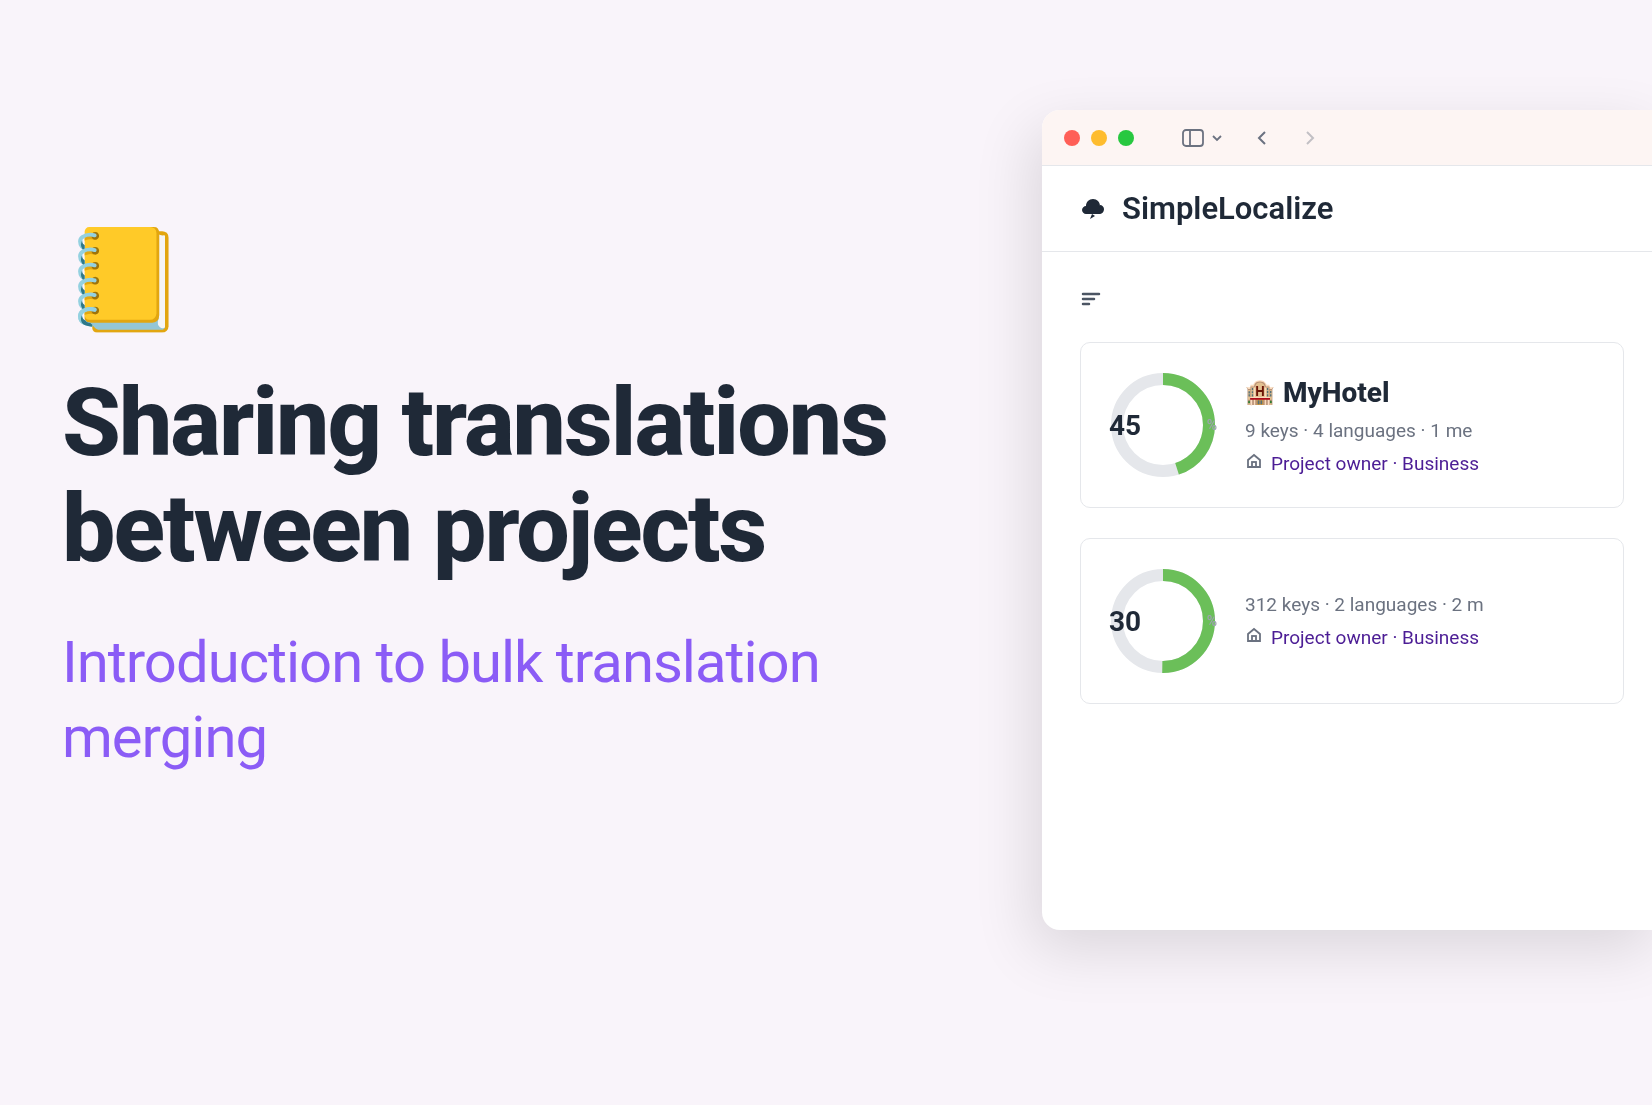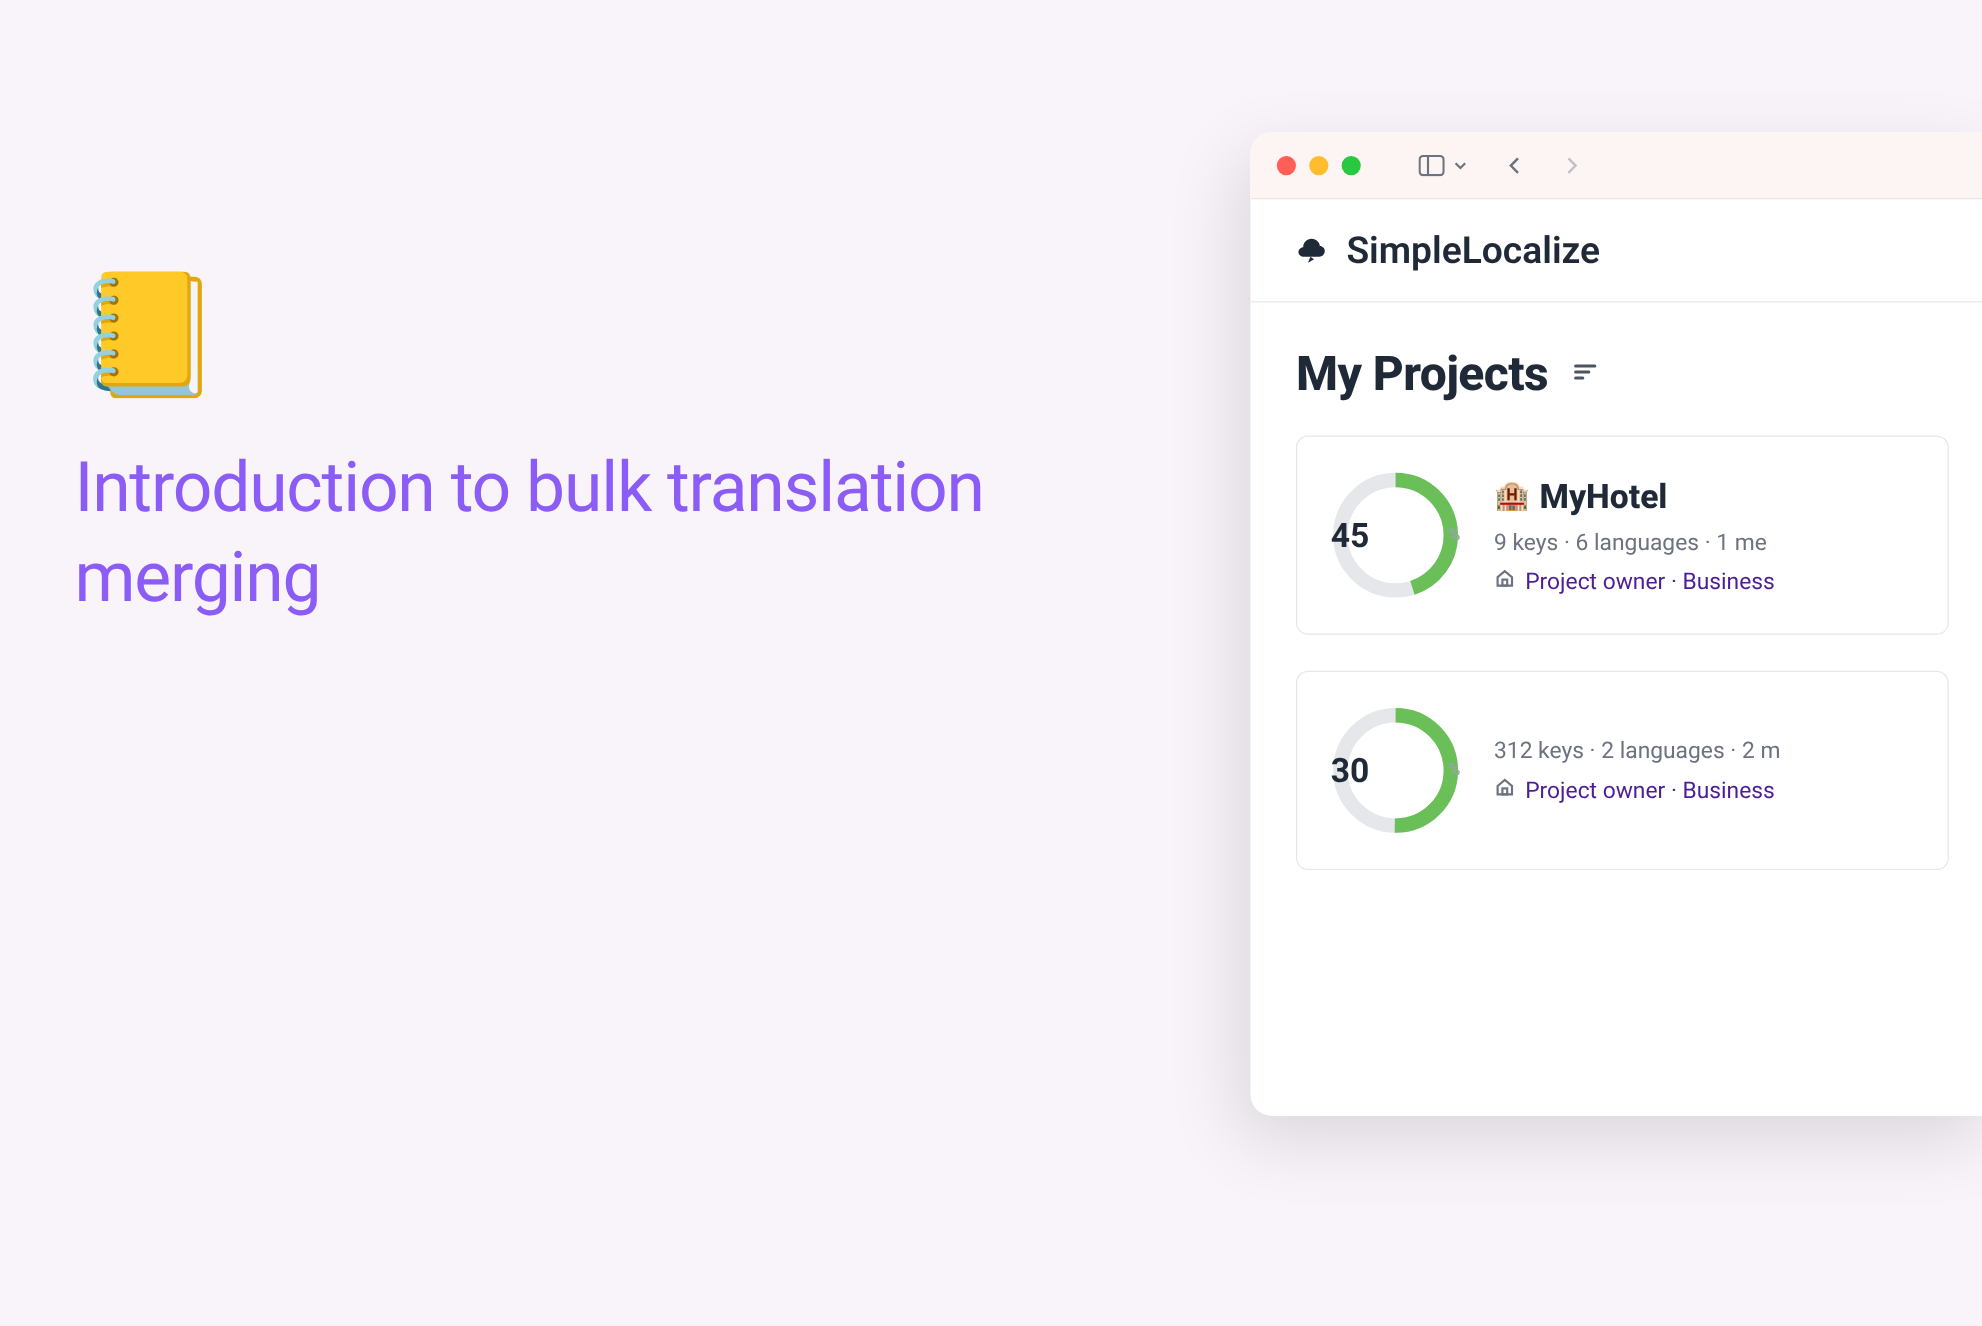--- a/index.html
+++ b/index.html
@@ -194,20 +194,21 @@
     .home-icon {
       color: #6b7280;
       flex-shrink: 0;
     }
   </style>
 </head>
 <body>
 
 <div class="left-panel">
   <div class="notebook-icon">📒</div>
+  <h1 class="main-title">Sharing translations between projects</h1>
   <p class="subtitle">Introduction to bulk translation merging</p>
 </div>
 
 <div class="browser-window">
   <div class="titlebar">
     <div class="traffic-lights">
       <div class="traffic-light tl-close"></div>
       <div class="traffic-light tl-min"></div>
       <div class="traffic-light tl-max"></div>
     </div>
@@ -243,21 +244,20 @@
     <div class="cloud-icon">
       <svg width="28" height="28" viewBox="0 0 28 28" fill="currentColor">
         <path d="M20 11c0-4-3-7-7-7s-7 3-7 7c-2 0-4 2-4 4s2 4 4 4h13c3 0 5-2 5-5 0-2-2-4-4-4v1z"></path>
         <path d="M12 19 L10 24 L15 21 Z"></path>
       </svg>
     </div>
     <span class="app-name">SimpleLocalize</span>
   </div>
 
   <div class="projects-header">
-    <span class="projects-title">My Projects</span>
     <div class="sort-icon">
       <svg width="22" height="22" viewBox="0 0 22 22" fill="none" stroke="currentColor" stroke-width="2.5" stroke-linecap="round">
         <line x1="3" y1="6" x2="19" y2="6"></line>
         <line x1="3" y1="11" x2="14" y2="11"></line>
         <line x1="3" y1="16" x2="9" y2="16"></line>
       </svg>
     </div>
   </div>
 
   <div class="project-card">
@@ -270,21 +270,21 @@
         <span>45</span>
           <span class="donut-percent">%</span>
       </div>
     </div>
     <div class="project-info">
       <div class="project-name">
         <span class="project-emoji">🏨</span>
         <span>MyHotel</span>
       </div>
       <div class="project-meta">
-        <span>9 keys</span> · <span>6 languages</span> · <span>1 me</span>
+        <span>9 keys</span> · <span>4 languages</span> · <span>1 me</span>
       </div>
       <div class="project-owner">
         <span class="home-icon">
           <svg width="18" height="18" viewBox="0 0 18 18" fill="none" stroke="currentColor" stroke-width="1.8">
             <path d="M3 8 L9 3 L15 8 V15 H3 Z"></path>
             <rect x="7" y="10" width="4" height="5"></rect>
           </svg>
         </span>
         <span><span>Project owner</span> · <span>Business</span></span>
       </div>

